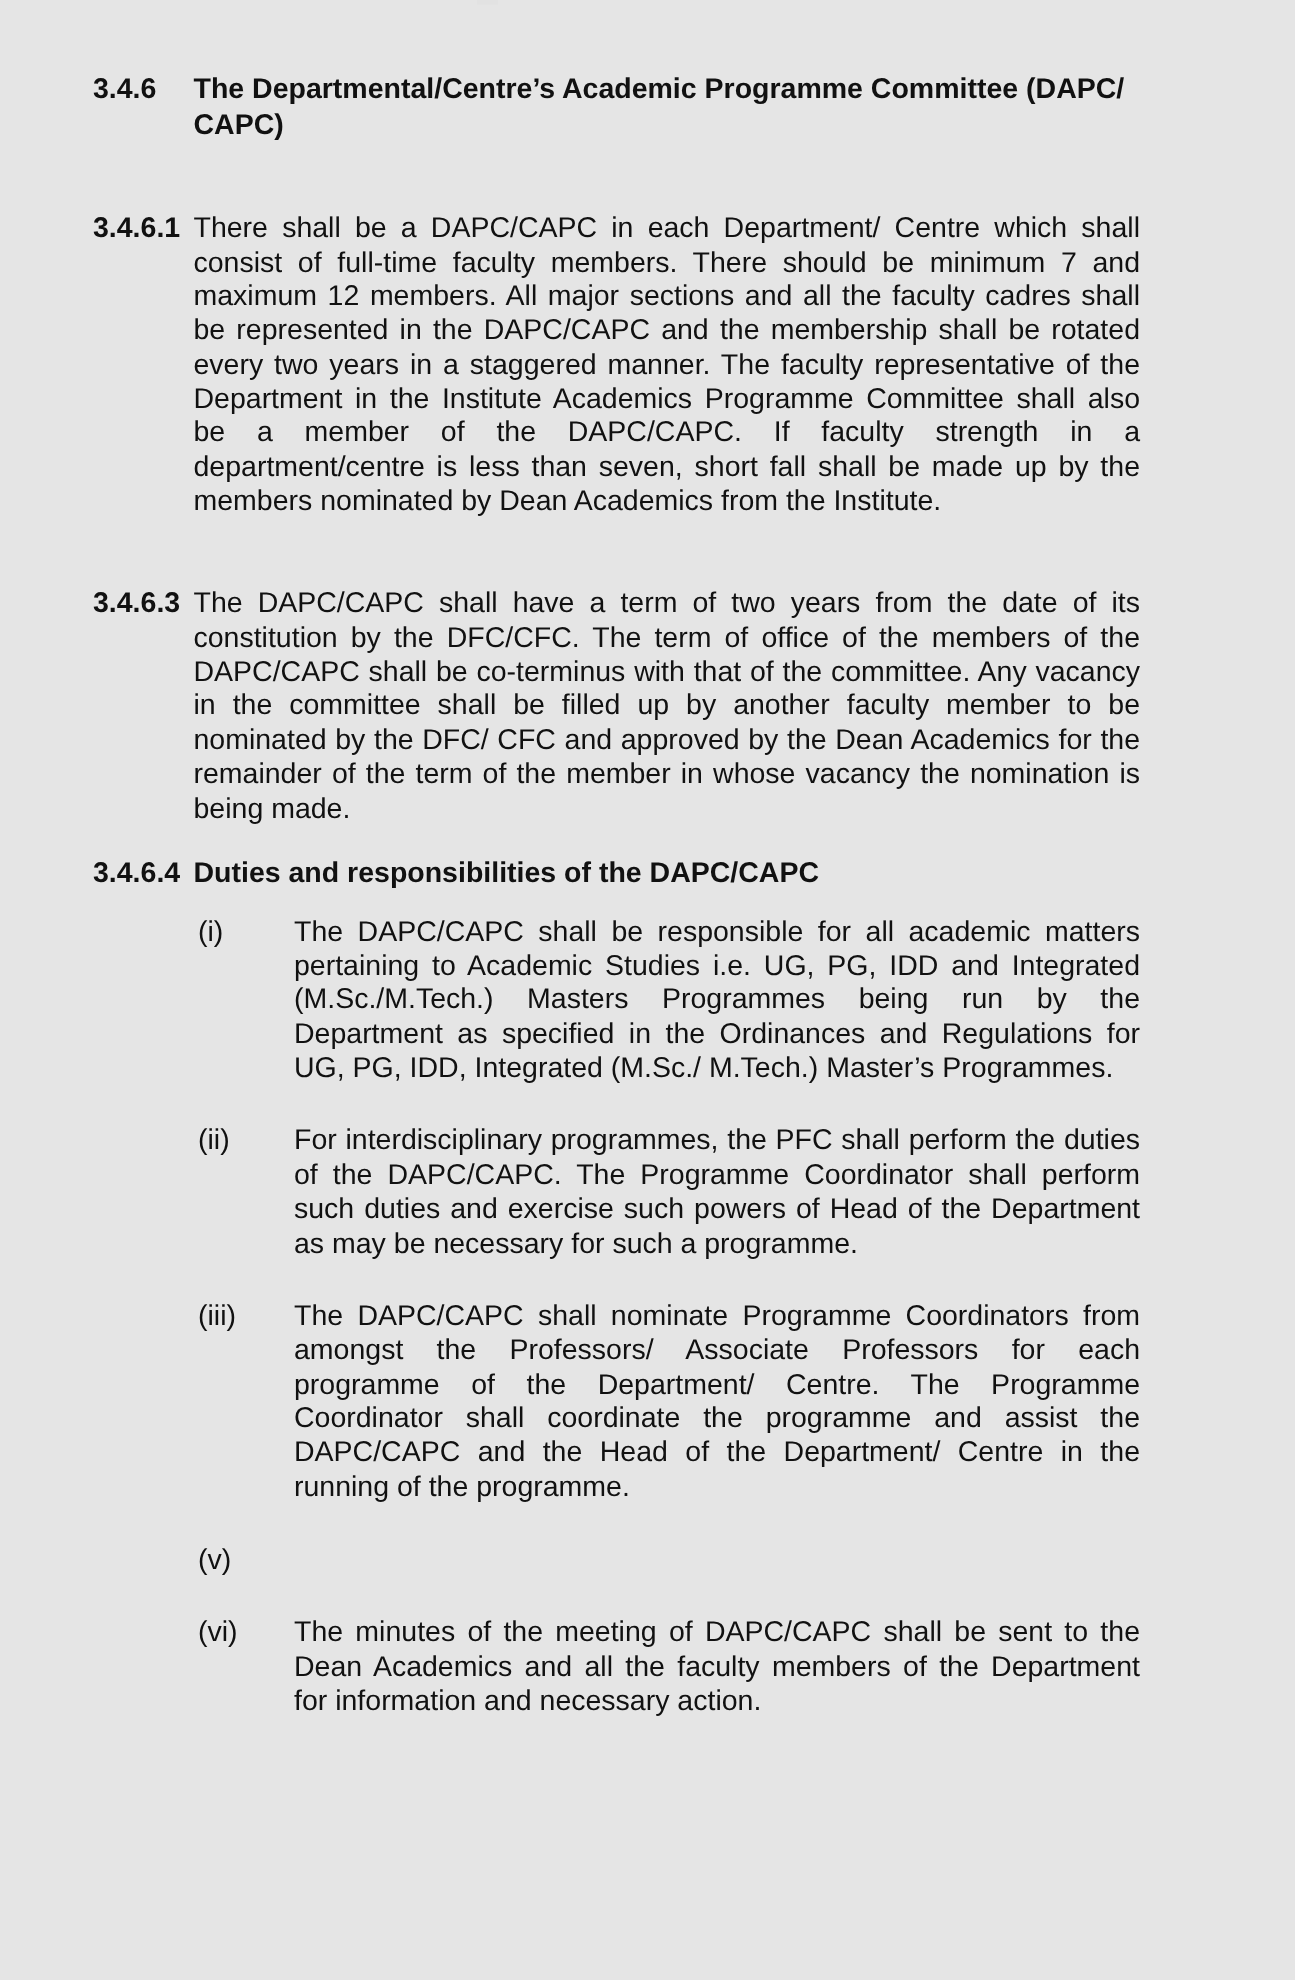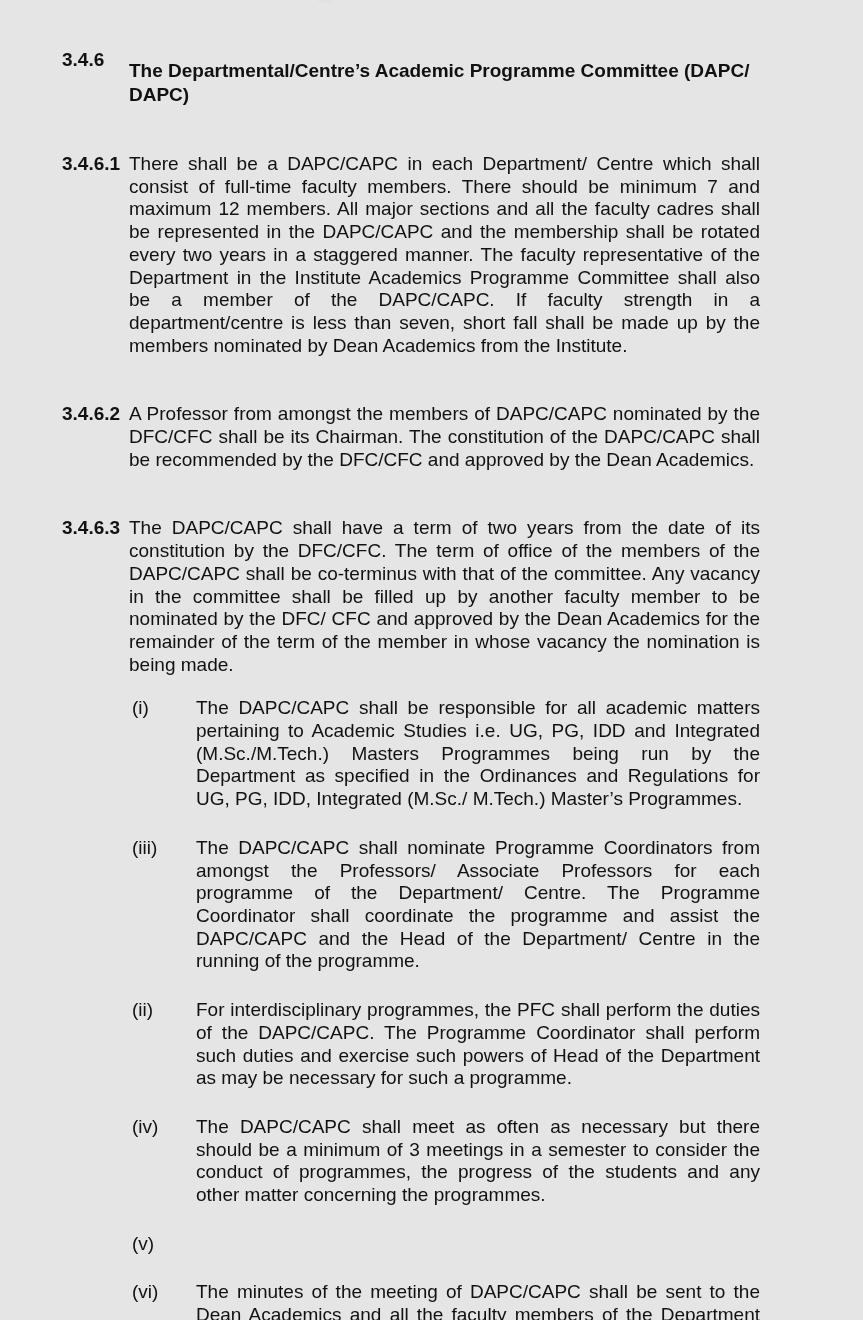--- a/index.html
+++ b/index.html
@@ -40,21 +40,20 @@
     font-weight: bold;
     white-space: nowrap;
   }
   .section-heading {
     font-weight: bold;
     line-height: 24px;
     margin-bottom: 19px;
   }
   .section-heading .title {
     text-align: left;
-    margin-top: 11px;
   }
   .clause {
     margin-bottom: 21px;
     margin-top: 46px;
   }
   .clause .text {
     text-align: justify;
   }
   .clause-heading {
     font-weight: bold;
@@ -80,56 +79,52 @@
 <body>
 
 <div class="page">
   <div class="artifact"></div>
   <div class="content">
 
     <div class="row section-heading">
       <div class="num">3.4.6</div>
       <div class="title">
         <span>The Departmental/Centre’s Academic Programme Committee (DAPC/</span><br>
-        <span>DAPC)</span>
+        <span>CAPC)</span>
       </div>
     </div>
 
     <div class="row clause">
       <div class="num">3.4.6.1</div>
       <div class="text">There shall be a DAPC/CAPC in each Department/ Centre which shall consist of full-time faculty members. There should be minimum 7 and maximum 12 members. All major sections and all the faculty cadres shall be represented in the DAPC/CAPC and the membership shall be rotated every two years in a staggered manner.  The faculty representative of the Department in the Institute Academics Programme Committee shall also be a member of the DAPC/CAPC. If faculty strength in a department/centre is less than seven, short fall shall be made up by the members nominated by Dean Academics from the Institute.</div>
     </div>
 
-    <div class="row clause">
-      <div class="num">3.4.6.2</div>
-      <div class="text">A Professor from amongst the members of DAPC/CAPC nominated by the DFC/CFC shall be its Chairman. The constitution of the DAPC/CAPC shall be recommended by the DFC/CFC and approved by the Dean Academics.</div>
-    </div>
 
     <div class="row clause">
       <div class="num">3.4.6.3</div>
       <div class="text">The DAPC/CAPC shall have a term of two years from the date of its constitution by the DFC/CFC. The term of office of the members of the DAPC/CAPC shall be co-terminus with that of the committee. Any vacancy in the committee shall be filled up by another faculty member to be nominated by the DFC/ CFC and approved by the Dean Academics for the remainder of the term of the member in whose vacancy the nomination is being made.</div>
     </div>
 
+    <div class="row clause-heading">
+      <div class="num">3.4.6.4</div>
+      <div class="title">Duties and responsibilities of the DAPC/CAPC</div>
+    </div>
 
     <div class="duties">
       <div class="duty">
         <div class="label">(i)</div>
         <div class="text">The DAPC/CAPC shall be responsible for all academic matters pertaining to Academic Studies i.e. UG, PG, IDD and Integrated (M.Sc./M.Tech.) Masters Programmes being run by the Department as specified in the Ordinances and Regulations for UG, PG, IDD, Integrated  (M.Sc./ M.Tech.) Master’s Programmes.</div>
       </div>
       <div class="duty">
-        <div class="label">(iii)</div>
-        <div class="text">The DAPC/CAPC shall nominate Programme Coordinators from amongst the Professors/ Associate Professors for each programme of the Department/ Centre. The Programme Coordinator shall coordinate the programme and assist the DAPC/CAPC and the Head of the Department/ Centre in the running of the programme.</div>
-      </div>
-      <div class="duty">
         <div class="label">(ii)</div>
         <div class="text">For interdisciplinary programmes, the PFC shall perform the duties of the DAPC/CAPC. The Programme Coordinator shall perform such duties and exercise such powers of Head of the Department as may be necessary for such a programme.</div>
       </div>
       <div class="duty">
-        <div class="label">(iv)</div>
-        <div class="text">The DAPC/CAPC shall meet as often as necessary but there should be a minimum of 3 meetings in a semester to consider the conduct of programmes, the progress of the students and any other matter concerning the programmes.</div>
+        <div class="label">(iii)</div>
+        <div class="text">The DAPC/CAPC shall nominate Programme Coordinators from amongst the Professors/ Associate Professors for each programme of the Department/ Centre. The Programme Coordinator shall coordinate the programme and assist the DAPC/CAPC and the Head of the Department/ Centre in the running of the programme.</div>
       </div>
       <div class="duty">
         <div class="label">(v)</div>
       </div>
       <div class="duty">
         <div class="label">(vi)</div>
         <div class="text">The minutes of the meeting of DAPC/CAPC shall be sent to the Dean Academics and all the faculty members of the Department for information and necessary action.</div>
       </div>
     </div>
 

